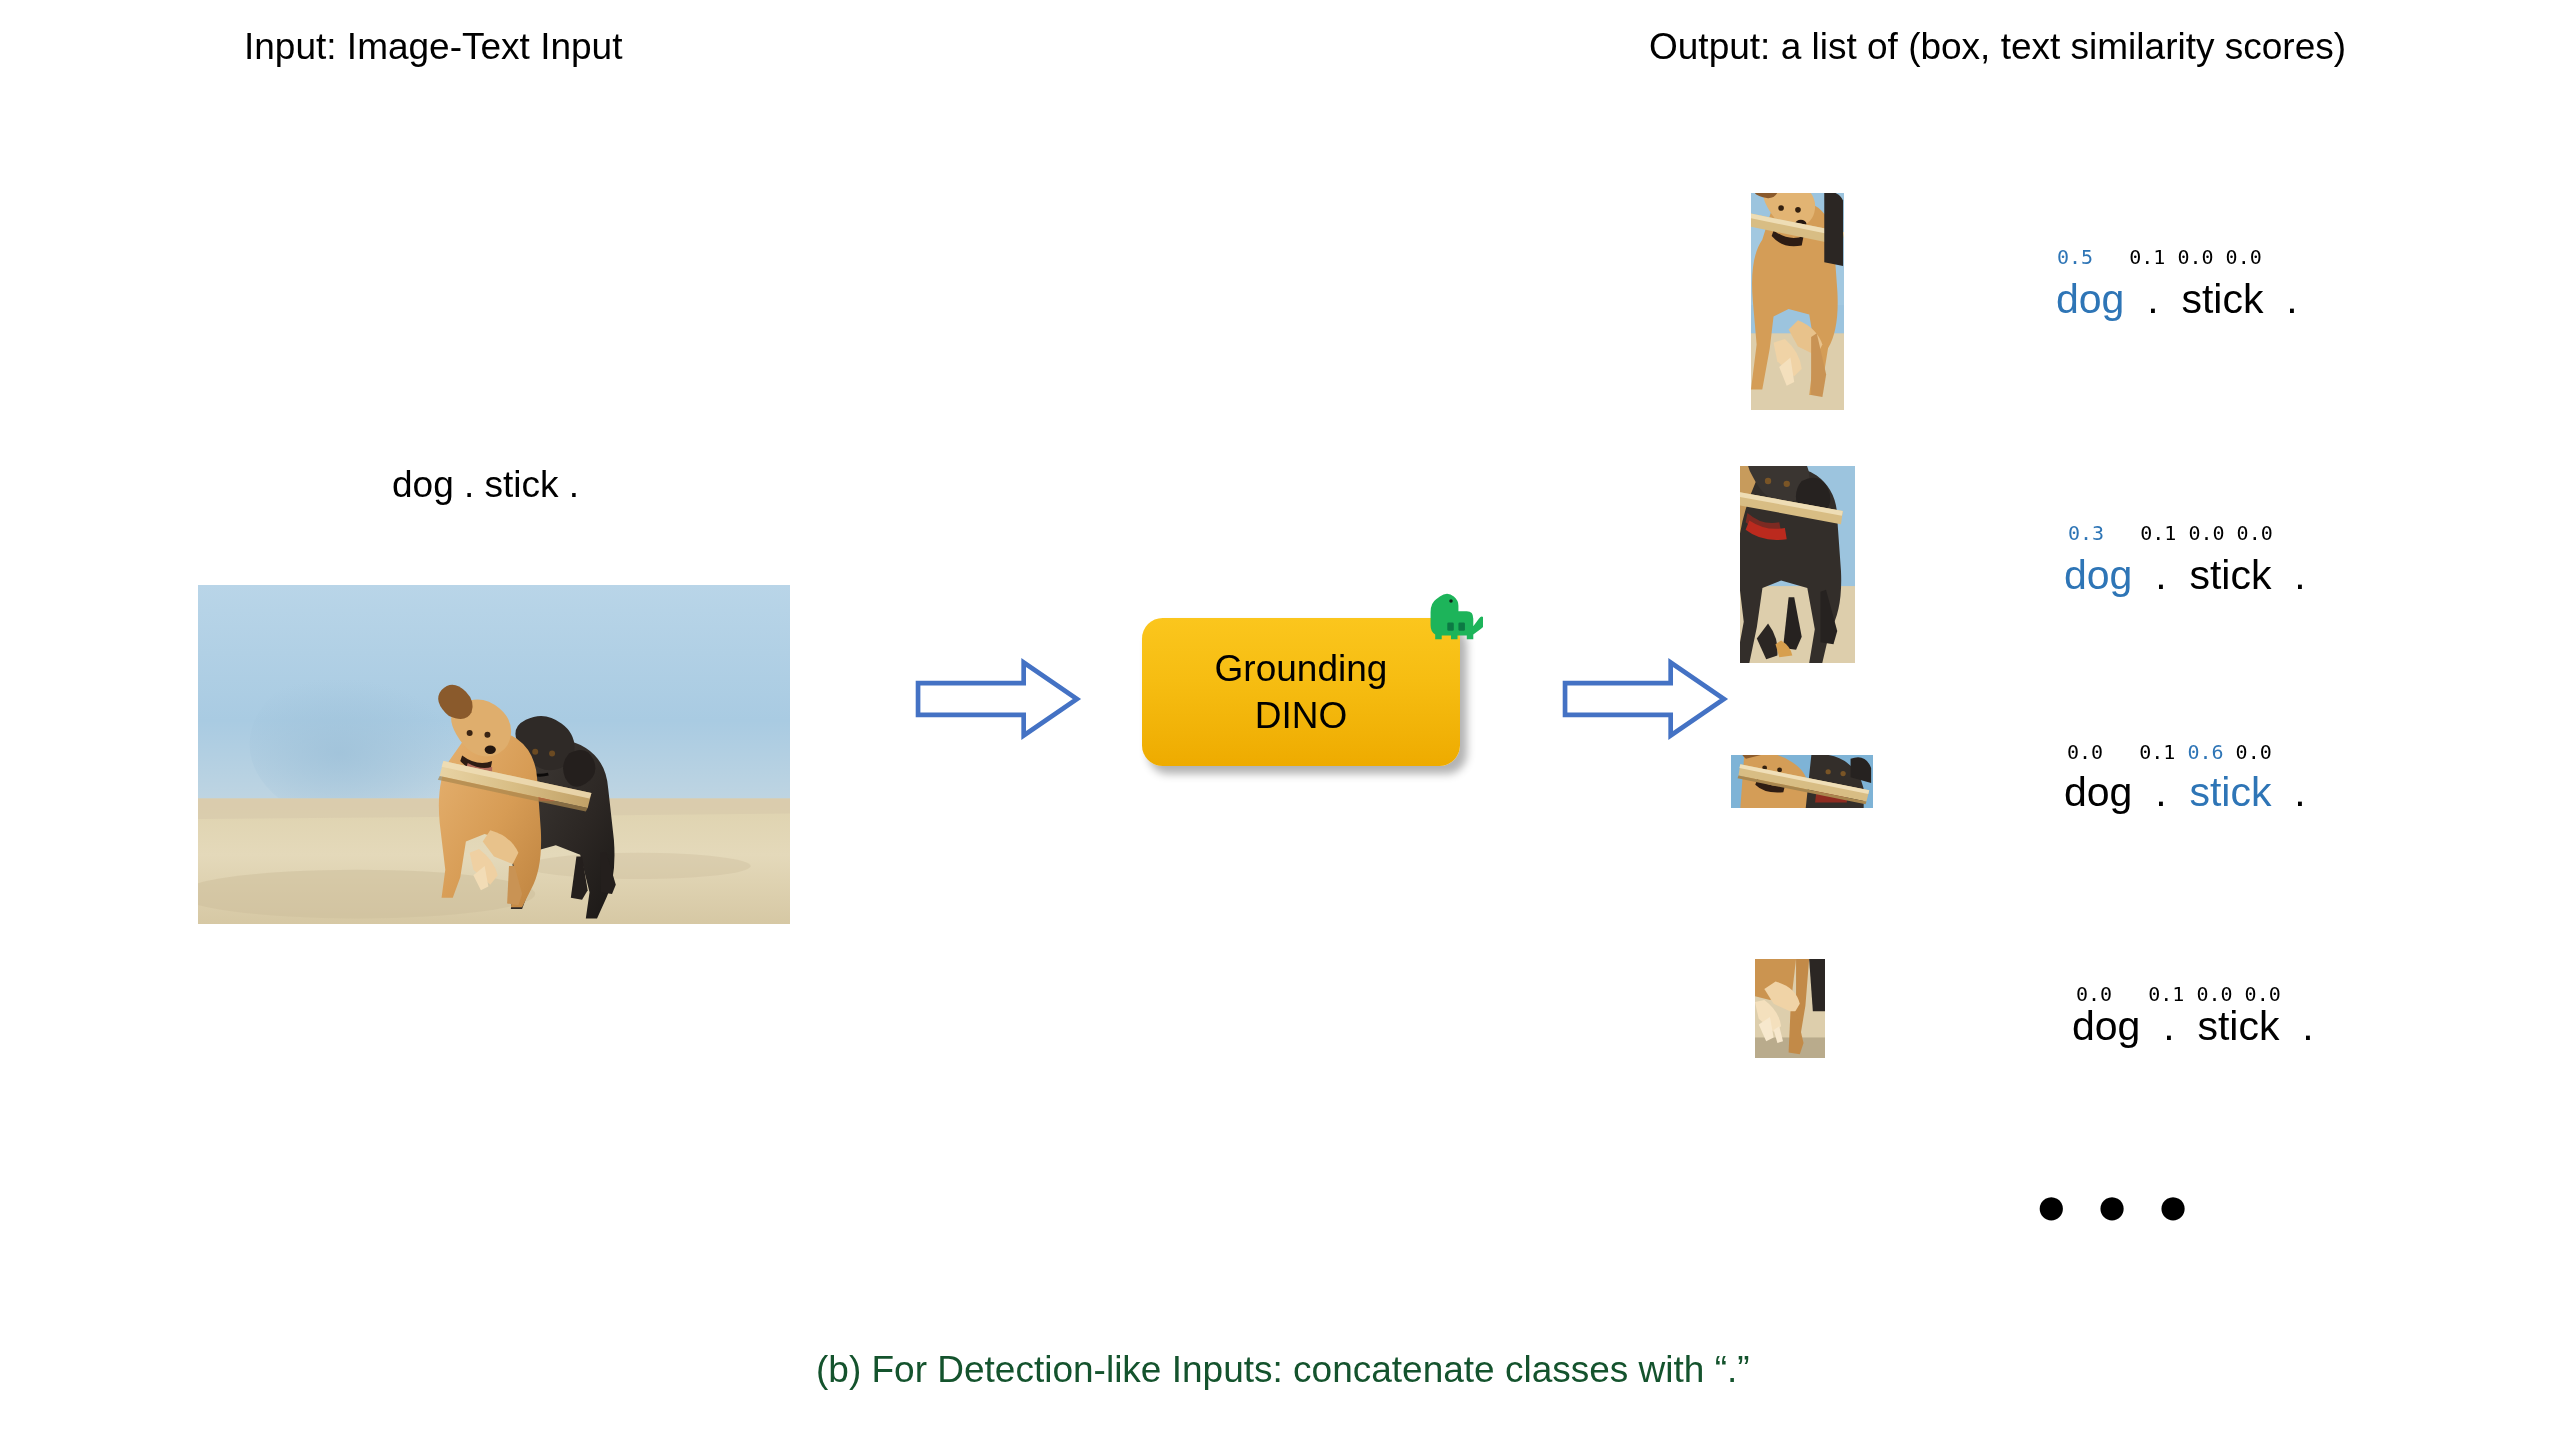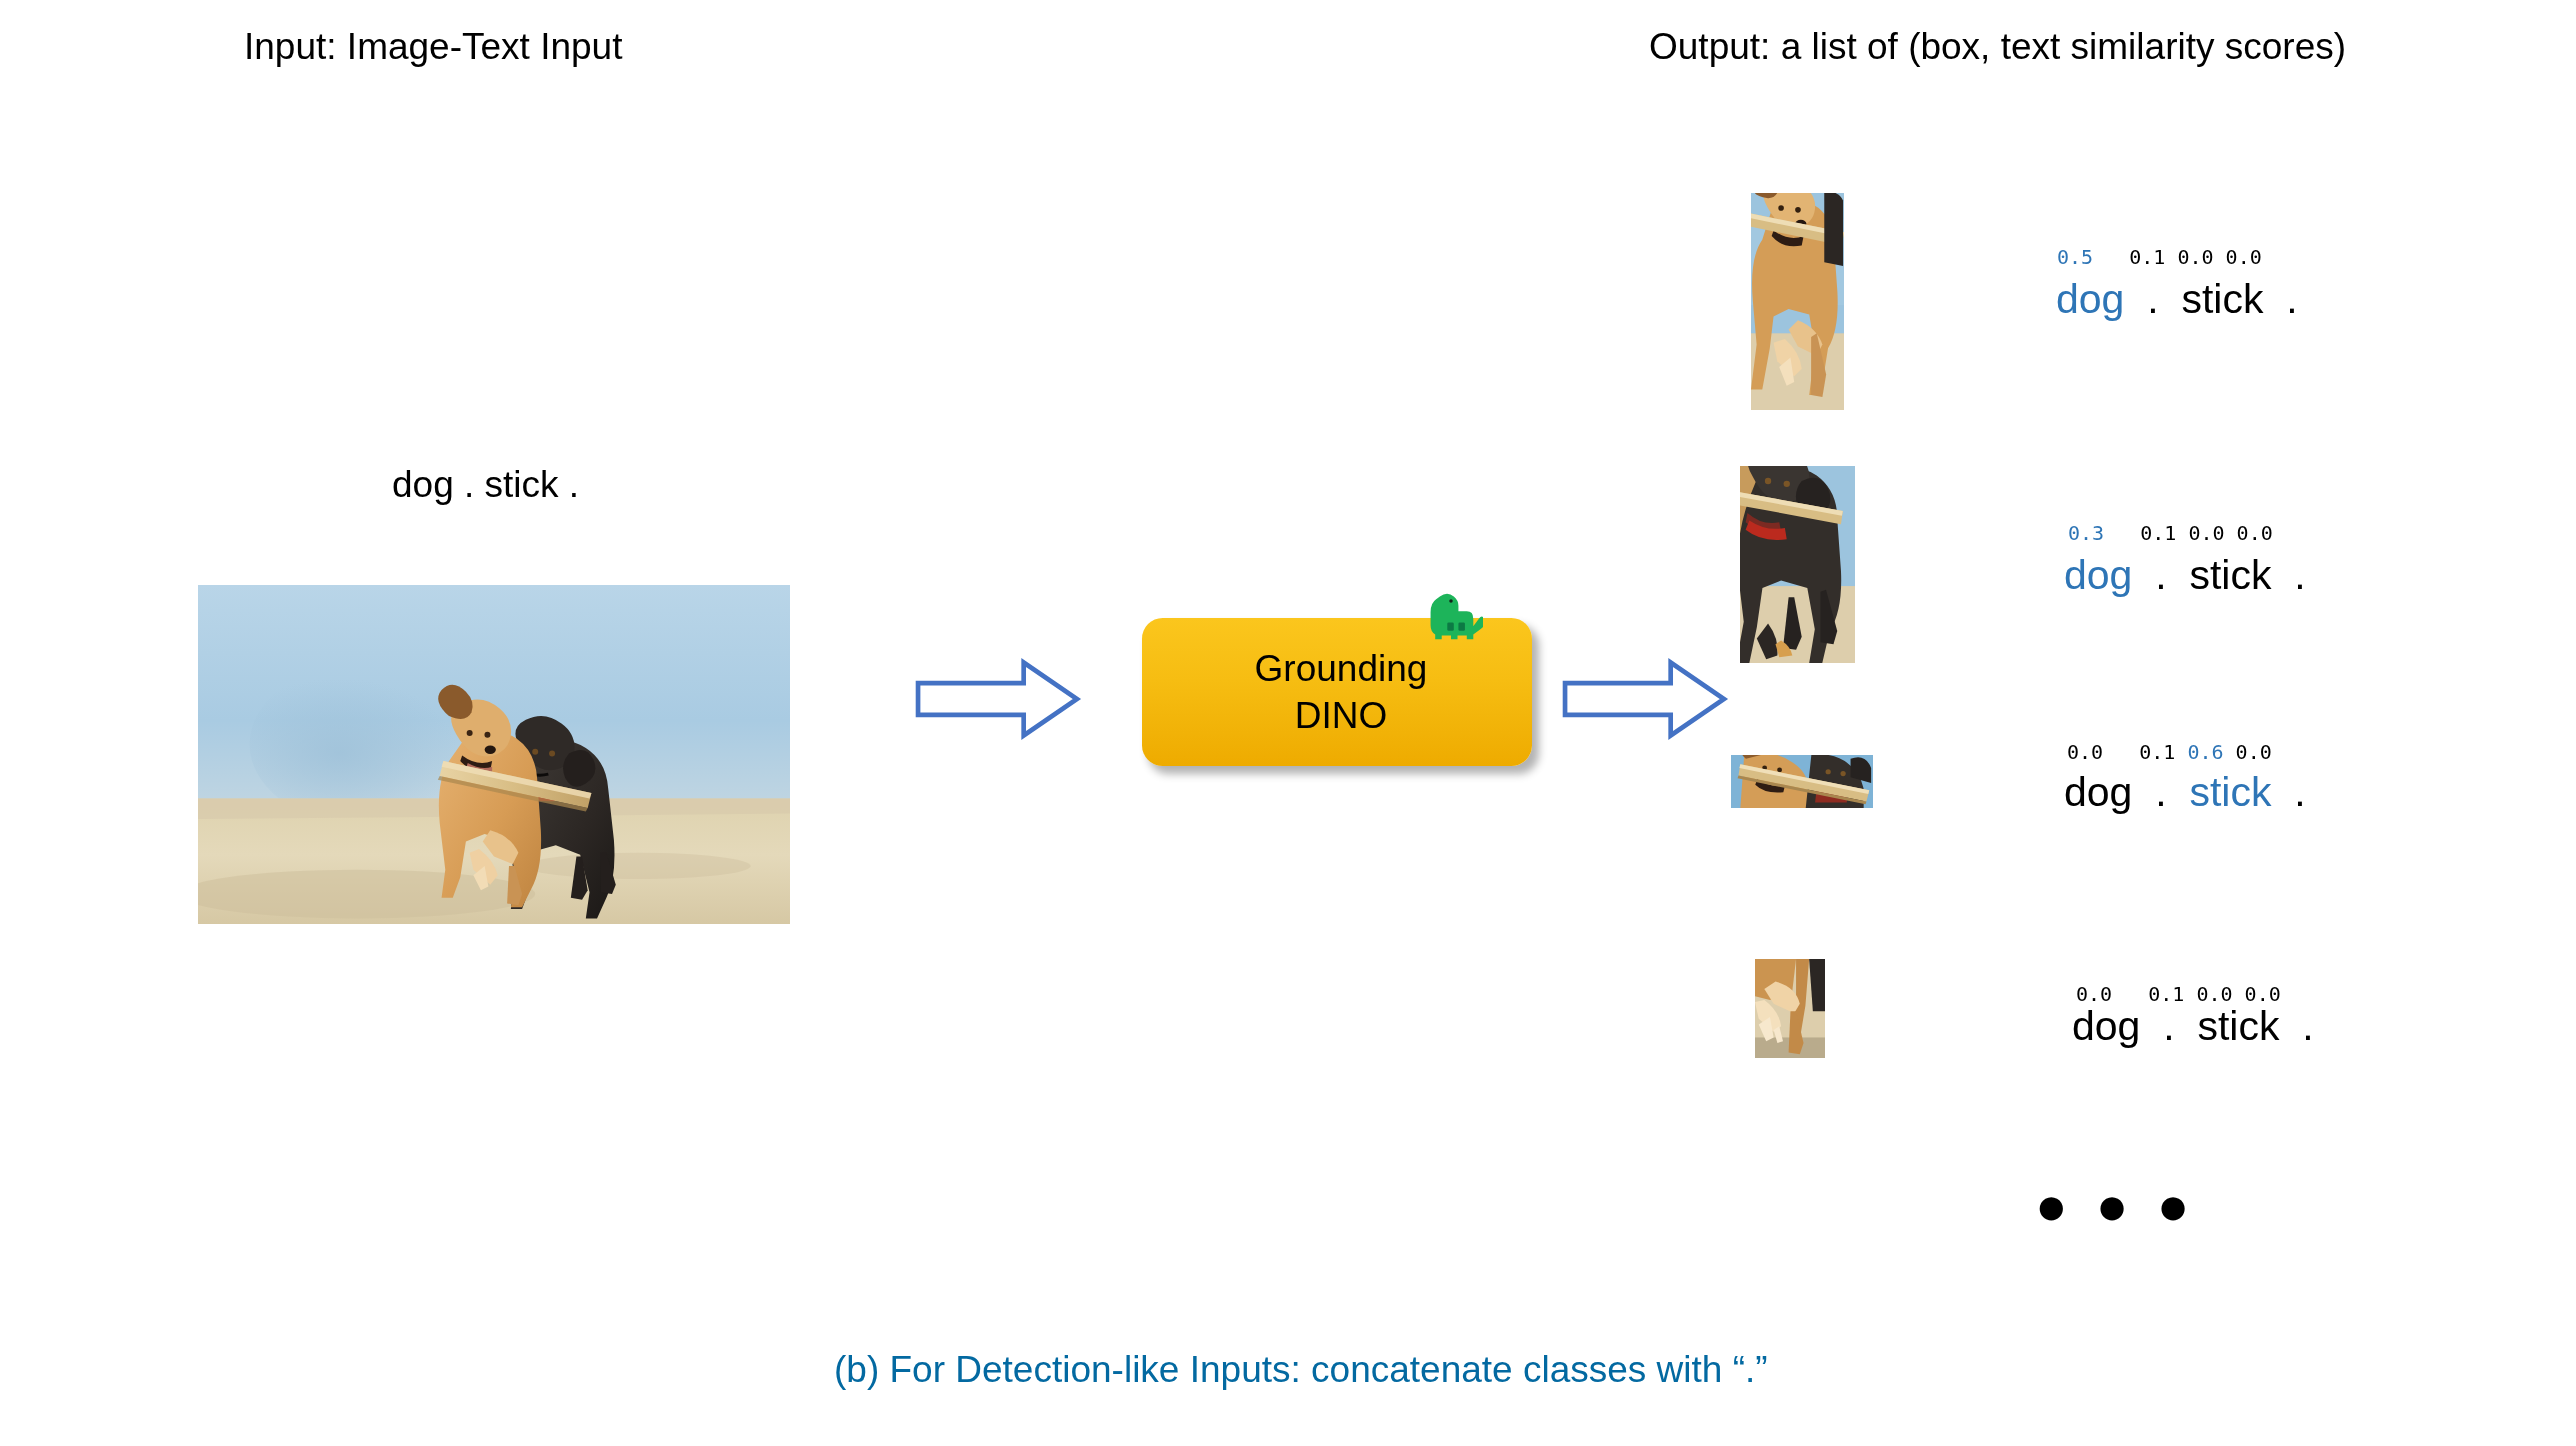--- a/index.html
+++ b/index.html
@@ -33,25 +33,25 @@
   #input-photo svg{display:block;width:100%;height:100%;}
 
   
   .arrow{width:169px;height:86px;}
   #arrow-1{left:913px;top:656px;}
   #arrow-2{left:1560px;top:656px;}
   .arrow svg{display:block;width:100%;height:100%;}
 
   
   #model-box{
-    left:1142px;top:618px;width:382px;height:148px;
+    left:1142px;top:618px;width:318px;height:148px;
     border-radius:20.6px;
     background:linear-gradient(180deg,#fbc61d 0%,#f6bd12 42%,#eeab00 100%);
     box-shadow:6.6px 7.5px 8.4px rgba(0,0,0,0.30);
-    display:flex;flex-direction:column;align-items:center;justify-content:center;padding-left:8px;
+    display:flex;flex-direction:column;align-items:center;justify-content:center;
   }
   #model-box .line{
     font-size:37px;line-height:1.28;color:#000;text-align:center;white-space:nowrap;
   }
   #dino-icon{left:1419px;top:589px;width:64px;height:52px;}
   #dino-icon svg{display:block;width:100%;height:100%;}
   .crop{overflow:hidden;background:#bcd6e8;}
   .crop svg{display:block;width:100%;height:100%;}
 
   #crop-1{left:1751px;top:193px;width:93px;height:217px;}
@@ -81,21 +81,21 @@
   #row-4-tokens{left:2072px;top:1004px;}
 
   
   #ellipsis{
     left:2035px;top:1178px;font-size:54px;font-weight:bold;
     letter-spacing:6.6px;color:#000;line-height:1;
   }
 
   
   #caption{
-    left:834px;top:1349px;font-size:37px;color:#0369a1;white-space:nowrap;
+    left:816px;top:1349px;font-size:37px;color:#14532d;white-space:nowrap;
   }
 </style>
 </head>
 <body>
 
 <div class="abs" id="input-header">Input: Image-Text Input</div>
 <div class="abs" id="output-header">Output: a list of (box, text similarity scores)</div>
 
 <div class="abs" id="input-prompt">dog . stick .</div>
 

